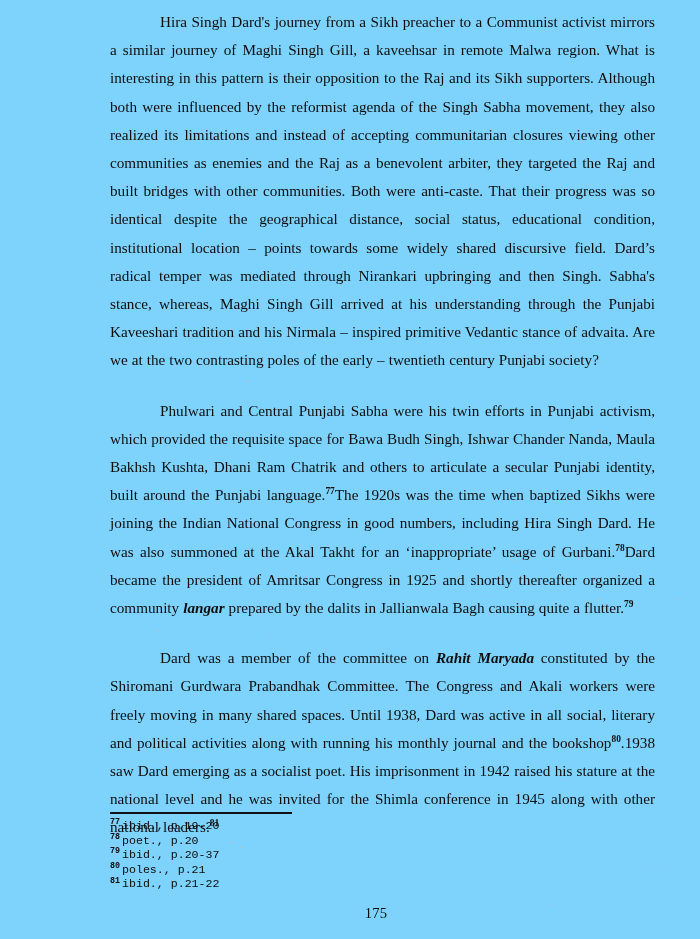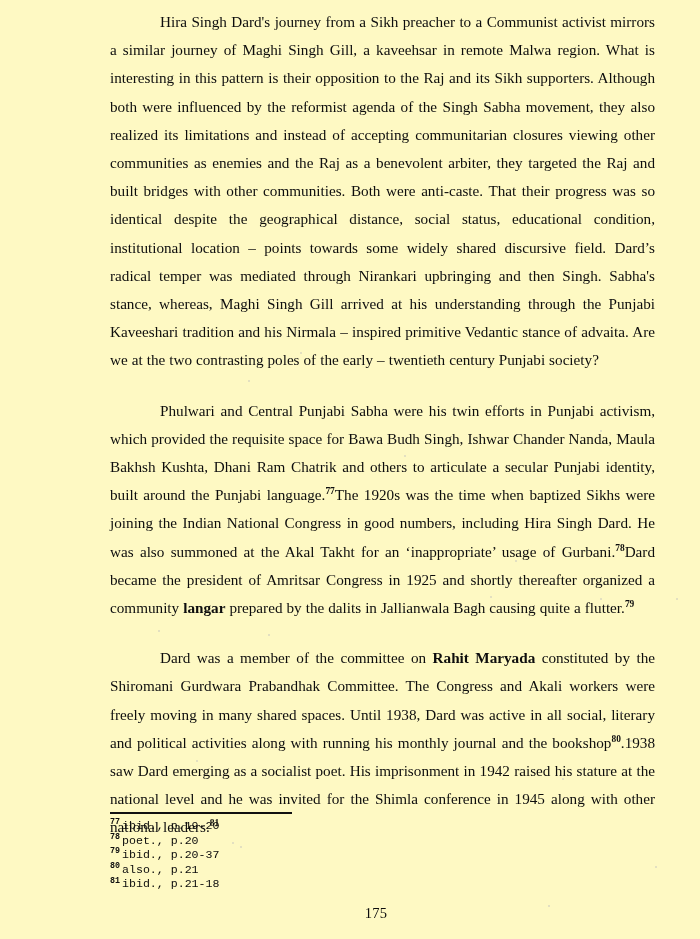--- a/index.html
+++ b/index.html
@@ -4,21 +4,21 @@
 <style>
   html, body {
     margin: 0;
     padding: 0;
     background: #ffffff;
   }
   .page {
     position: relative;
     width: 700px;
     height: 939px;
-    background: #fef9c3;
+    background: #7dd3fc;
     font-family: "Liberation Serif", "DejaVu Serif", serif;
     color: #0d0d0d;
     overflow: hidden;
   }
   .content {
     position: absolute;
     left: 110px;
     top: 8px;
     width: 545px;
   }
@@ -30,20 +30,21 @@
     text-indent: 50px;
     text-justify: inter-word;
     word-spacing: 0.2px;
     -webkit-font-smoothing: none;
   }
   p.body-para:last-of-type {
     margin-bottom: 0;
   }
   .bi {
     font-weight: bold;
+    font-style: italic;
   }
   sup {
     font-size: 0.62em;
     font-weight: bold;
     vertical-align: super;
     line-height: 0;
   }
   .footnotes {
     position: absolute;
     left: 110px;
@@ -99,22 +100,22 @@
     <p class="body-para"><span>Phulwari and Central Punjabi Sabha were his twin efforts in Punjabi activism, which provided the requisite space for Bawa Budh Singh, Ishwar Chander Nanda, Maula Bakhsh Kushta, Dhani Ram Chatrik and others to articulate a secular Punjabi identity, built around the Punjabi language.</span><sup>77</sup><span>The 1920s was the time when baptized Sikhs were joining the Indian National Congress in good numbers, including Hira Singh Dard. He was also summoned at the Akal Takht for an ‘inappropriate’ usage of Gurbani.</span><sup>78</sup><span>Dard became the president of Amritsar Congress in 1925 and shortly thereafter organized a community </span><span class="bi">langar</span><span> prepared by the dalits in Jallianwala Bagh causing quite a flutter.</span><sup>79</sup></p>
     <p class="body-para"><span>Dard was a member of the committee on </span><span class="bi">Rahit Maryada</span><span> constituted by the Shiromani Gurdwara Prabandhak Committee. The Congress and Akali workers were freely moving in many shared spaces. Until 1938, Dard was active in all social, literary and political activities along with running his monthly journal and the bookshop</span><sup>80</sup><span>.1938 saw Dard emerging as a socialist poet. His imprisonment in 1942 raised his stature at the national level and he was invited for the Shimla conference in 1945 along with other national leaders.</span><sup>81</sup></p>
   </div>
 
   <div class="footnotes">
     <div class="fn-rule"></div>
     <div>
         <div class="fn-item"><sup>77</sup><span>ibid., p.19-20</span></div>
         <div class="fn-item"><sup>78</sup><span>poet., p.20</span></div>
         <div class="fn-item"><sup>79</sup><span>ibid., p.20-37</span></div>
-        <div class="fn-item"><sup>80</sup><span>also., p.21</span></div>
-        <div class="fn-item"><sup>81</sup><span>ibid., p.21-18</span></div>
+        <div class="fn-item"><sup>80</sup><span>poles., p.21</span></div>
+        <div class="fn-item"><sup>81</sup><span>ibid., p.21-22</span></div>
       </div>
   </div>
 
   <div class="page-number">175</div>
 
 <div class="speckle" style="left: 300px; top: 352px;"></div>
     <div class="speckle" style="left: 560px; top: 362px;"></div>
     <div class="speckle" style="left: 248px; top: 380px;"></div>
     <div class="speckle" style="left: 404px; top: 455px;"></div>
     <div class="speckle" style="left: 600px; top: 430px;"></div>

